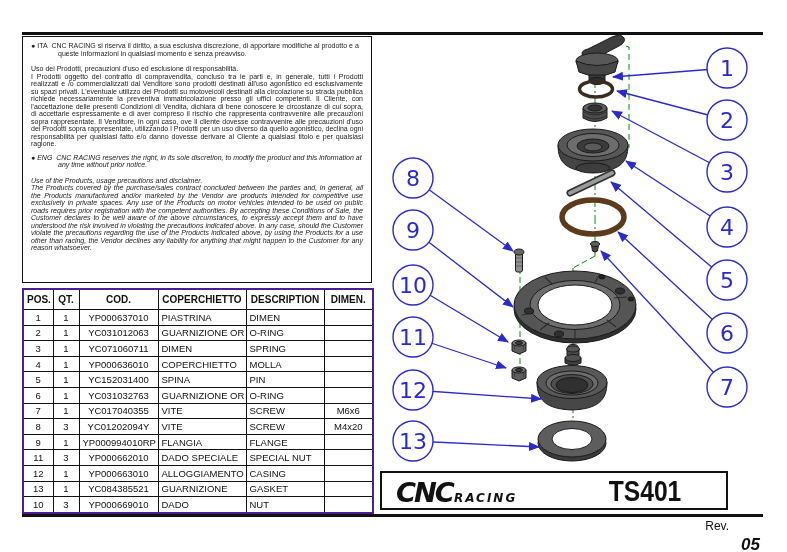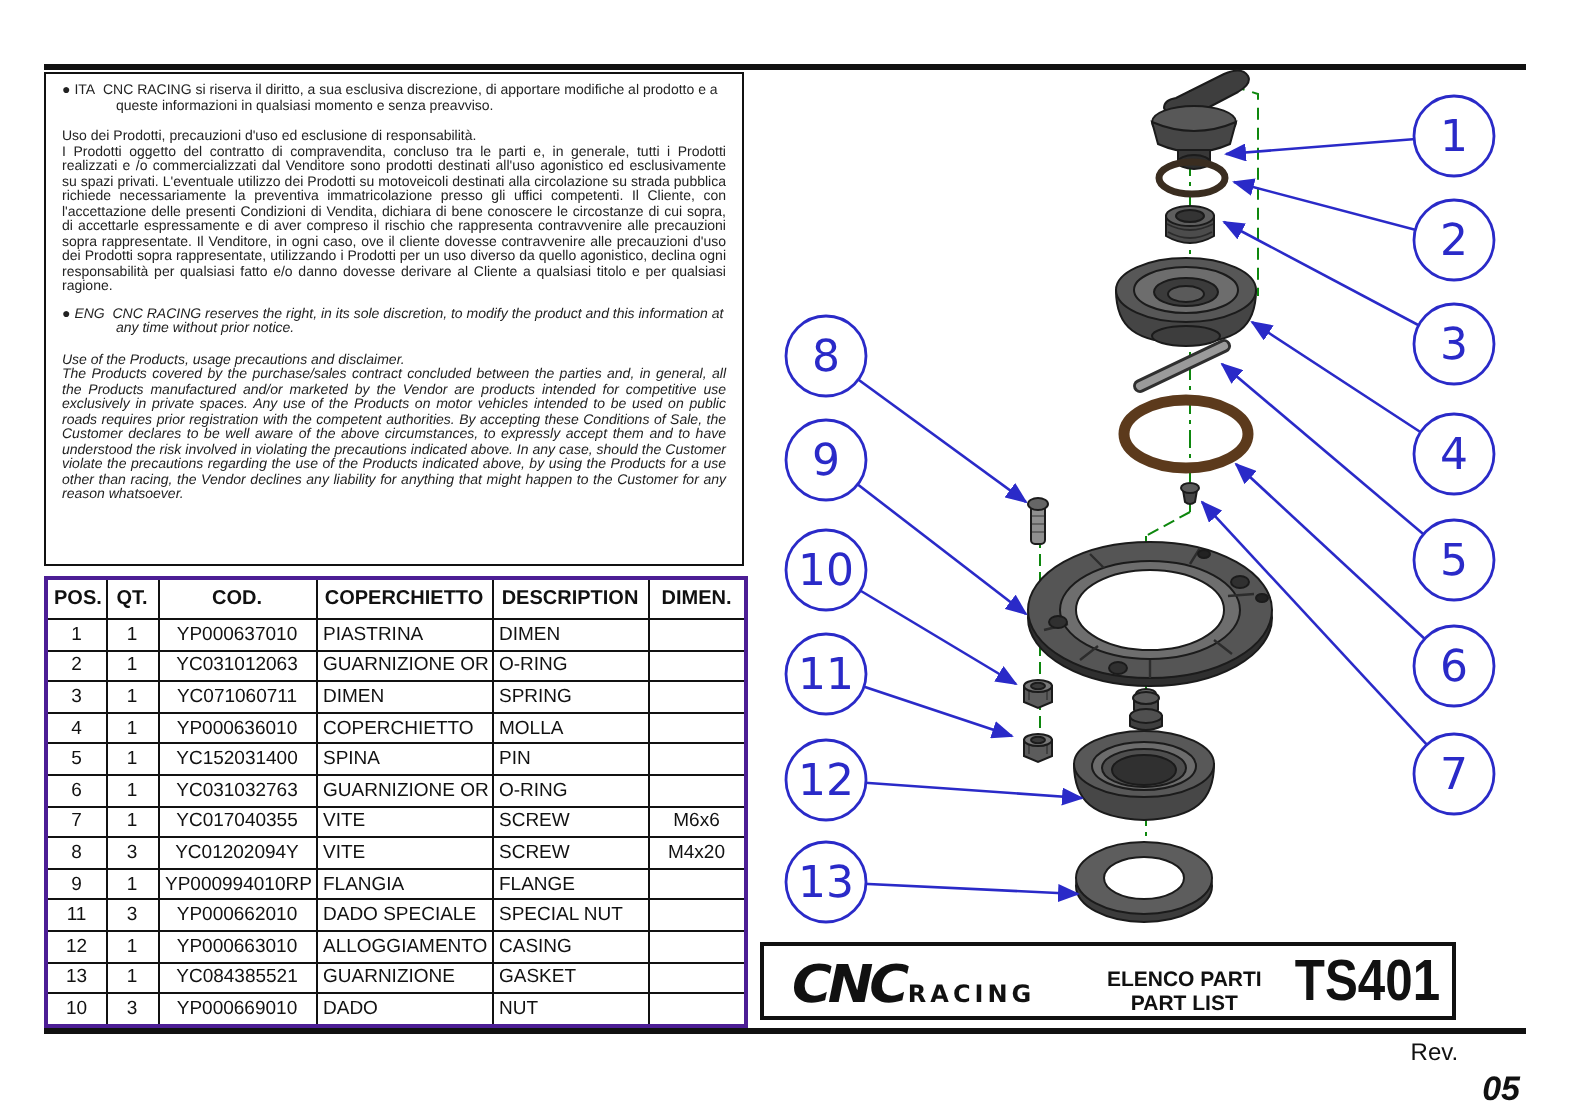--- a/index.html
+++ b/index.html
@@ -30,21 +30,21 @@
 
   
   #diagram-svg{position:absolute;left:380px;top:34px;width:400px;height:442px;}
 
   
   #footer-box{position:absolute;left:380px;top:471px;width:348px;height:39px;
               border:2px solid #111;box-sizing:border-box;display:flex;align-items:flex-end;}
   #brand{display:flex;align-items:baseline;margin-left:14px;width:168px;}
   #cnc-word{font-family:"DejaVu Sans",sans-serif;font-weight:bold;font-style:italic;
             font-size:26px;letter-spacing:-2px;transform:scaleX(1.05);transform-origin:left;}
-  #racing-word{font-family:"DejaVu Sans",sans-serif;font-weight:bold;
+  #racing-word{font-family:"DejaVu Sans",sans-serif;font-weight:bold;font-style:italic;
             font-size:12px;letter-spacing:2px;margin-left:4px;margin-top:40px;}
   #list-title{width:110px;text-align:center;font-weight:bold;font-size:10.5px;line-height:12px;}
   #drawing-code{flex:1;text-align:center;font-weight:bold;font-size:29px;
             transform:scaleX(0.85);transform-origin:center;letter-spacing:0px;}
   #rev{position:absolute;left:660px;top:519px;width:100px;display:flex;
        align-items:flex-start;justify-content:flex-end;gap:12px;}
   #rev-label{font-size:12px;}
   #rev-value{font-size:17px;font-weight:bold;font-style:italic;margin-top:16px;}
 </style>
 </head>
@@ -340,24 +340,20 @@
         <circle cx="413" cy="441" r="20" fill="#ffffff" stroke="#2a2ac8" stroke-width="1.4"></circle>
         <text x="413" y="448.5" text-anchor="middle" fill="#2a2ac8" font-size="22" font-family="&quot;DejaVu Sans&quot;, sans-serif">13</text>
       </g>
   </svg>
 
   <div id="footer-box">
     <div id="brand">
       <span id="cnc-word">CNC</span>
       <span id="racing-word">RACING</span>
     </div>
-    <div id="list-title">
-      <div>ELENCO PARTI</div>
-      <div>PART LIST</div>
-    </div>
     <div id="drawing-code">TS401</div>
   </div>
 
   <div id="rev">
     <span id="rev-label">Rev.</span>
     <span id="rev-value">05</span>
   </div>
 
   <div id="bottom-rule" class="rule"></div>
 

